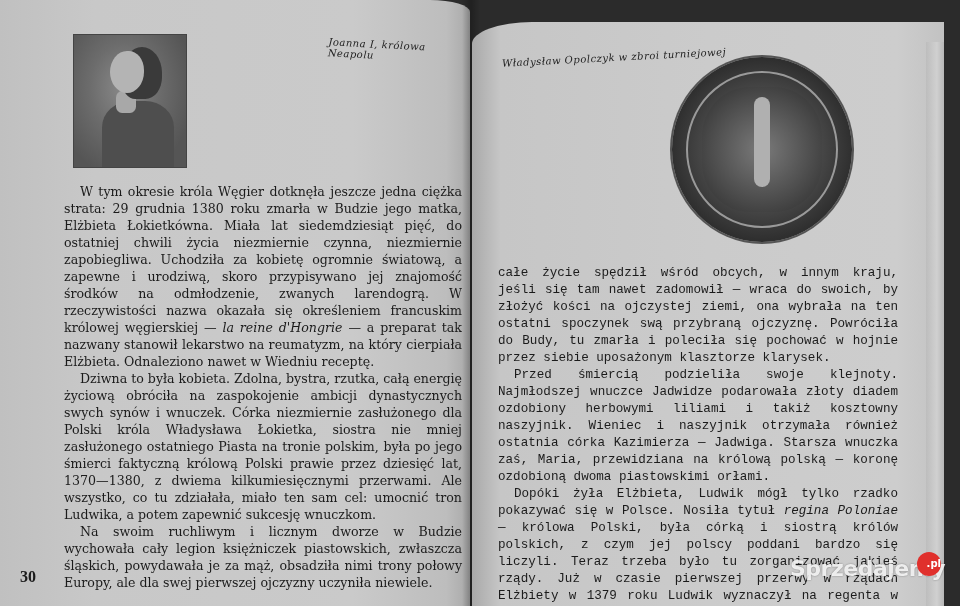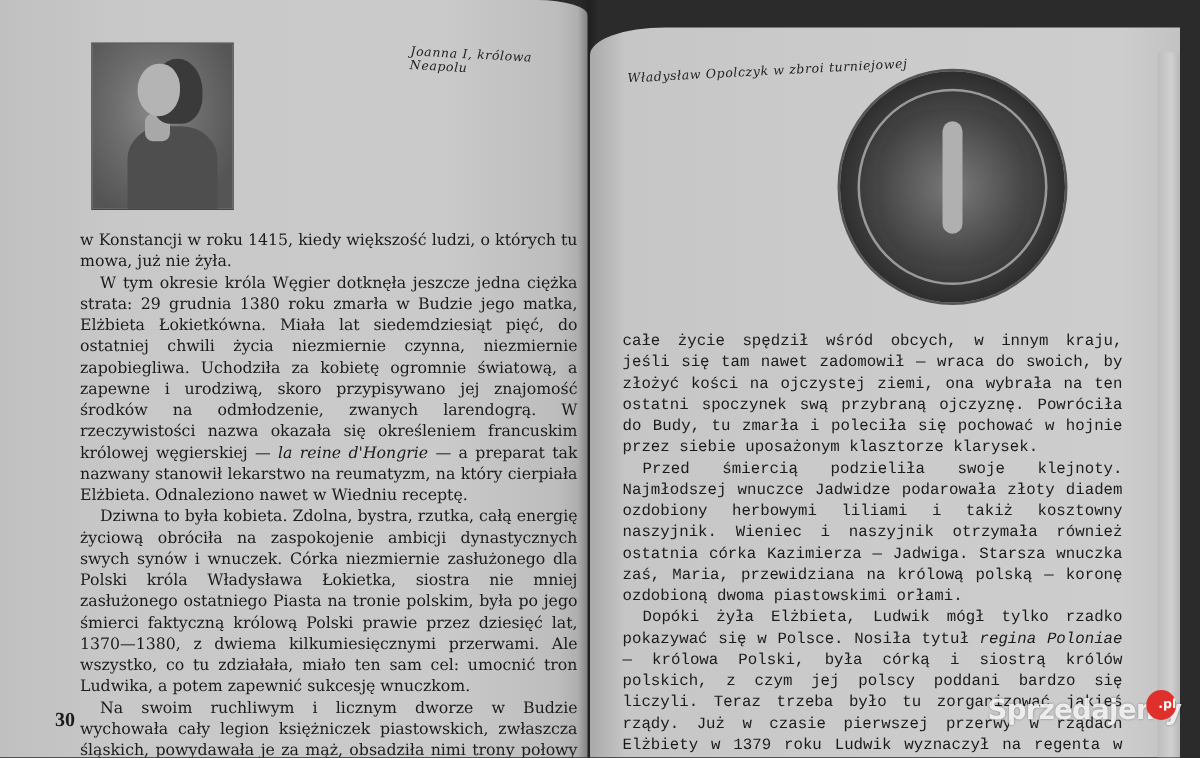--- a/index.html
+++ b/index.html
@@ -85,21 +85,20 @@
   }
   .left .text { left: 64px; top: 183px; width: 398px; }
   .right .text { left: 26px; top: 243px; width: 400px; font-family: Liberation Mono, monospace; }
   .text p { margin: 0; text-indent: 0; }
   .text p.indent { text-indent: 16px; }
   .text em { font-style: italic; }
 
   .page-number {
     position: absolute; left: 20px; top: 568px; font-weight: bold; font-size: 16px;
     font-family: "Liberation Serif", serif;
-    margin-left: 24px;
   }
 
   .watermark {
     position: absolute; left: 790px; top: 556px;
     font-family: "DejaVu Sans", sans-serif; font-weight: bold; font-size: 22px;
     color: rgba(255,255,255,0.85); letter-spacing: -0.5px;
     text-shadow: 0 0 2px rgba(0,0,0,0.4);
   }
   .watermark-badge {
     position: absolute; left: 917px; top: 552px; width: 24px; height: 24px; border-radius: 50%;
@@ -116,21 +115,20 @@
     <div class="running-head">Joanna I, królowa Neapolu</div>
 
     <div class="portrait">
       <div class="body"></div>
       <div class="neck"></div>
       <div class="hair"></div>
       <div class="head"></div>
     </div>
 
     <div class="text">
-      <p><span>w Konstancji w roku 1415, kiedy większość ludzi, o których tu mowa, już nie żyła.</span></p>
       <p class="indent"><span>W tym okresie króla Węgier dotknęła jeszcze jedna ciężka strata: 29 grudnia 1380 roku zmarła w Budzie jego matka, Elżbieta Łokietkówna. Miała lat siedemdziesiąt pięć, do ostatniej chwili życia niezmiernie czynna, niezmiernie zapobiegliwa. Uchodziła za kobietę ogromnie światową, a zapewne i urodziwą, skoro przypisywano jej znajomość środków na odmłodzenie, zwanych larendogrą. W rzeczywistości nazwa okazała się określeniem francuskim królowej węgierskiej — </span><em>la reine d'Hongrie</em><span> — a preparat tak nazwany stanowił lekarstwo na reumatyzm, na który cierpiała Elżbieta. Odnaleziono nawet w Wiedniu receptę.</span></p>
       <p class="indent"><span>Dziwna to była kobieta. Zdolna, bystra, rzutka, całą energię życiową obróciła na zaspokojenie ambicji dynastycznych swych synów i wnuczek. Córka niezmiernie zasłużonego dla Polski króla Władysława Łokietka, siostra nie mniej zasłużonego ostatniego Piasta na tronie polskim, była po jego śmierci faktyczną królową Polski prawie przez dziesięć lat, 1370—1380, z dwiema kilkumiesięcznymi przerwami. Ale wszystko, co tu zdziałała, miało ten sam cel: umocnić tron Ludwika, a potem zapewnić sukcesję wnuczkom.</span></p>
       <p class="indent"><span>Na swoim ruchliwym i licznym dworze w Budzie wychowała cały legion księżniczek piastowskich, zwłaszcza śląskich, powydawała je za mąż, obsadziła nimi trony połowy Europy, ale dla swej pierwszej ojczyzny uczyniła niewiele.</span></p>
 
     </div>
 
     <div class="page-number">30</div>
   </div>
 
   <div class="gutter"></div>

